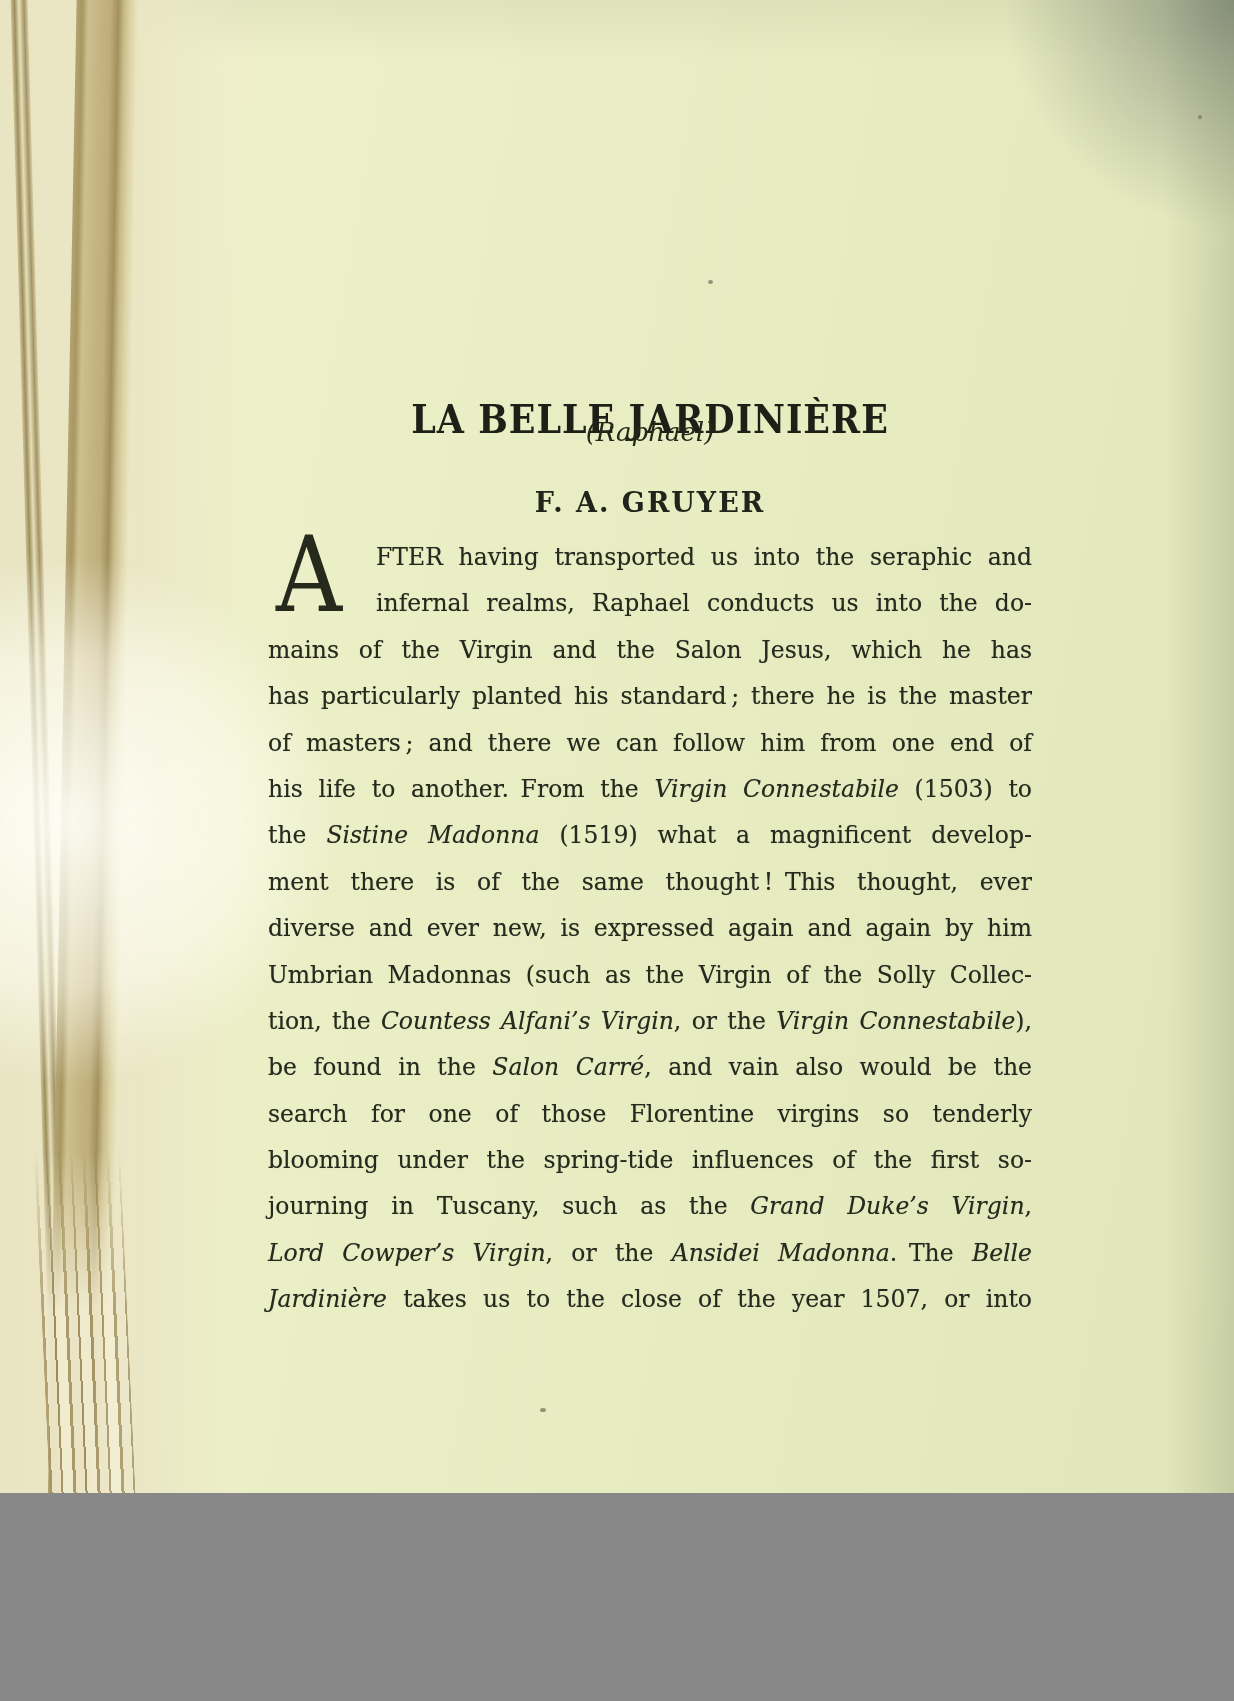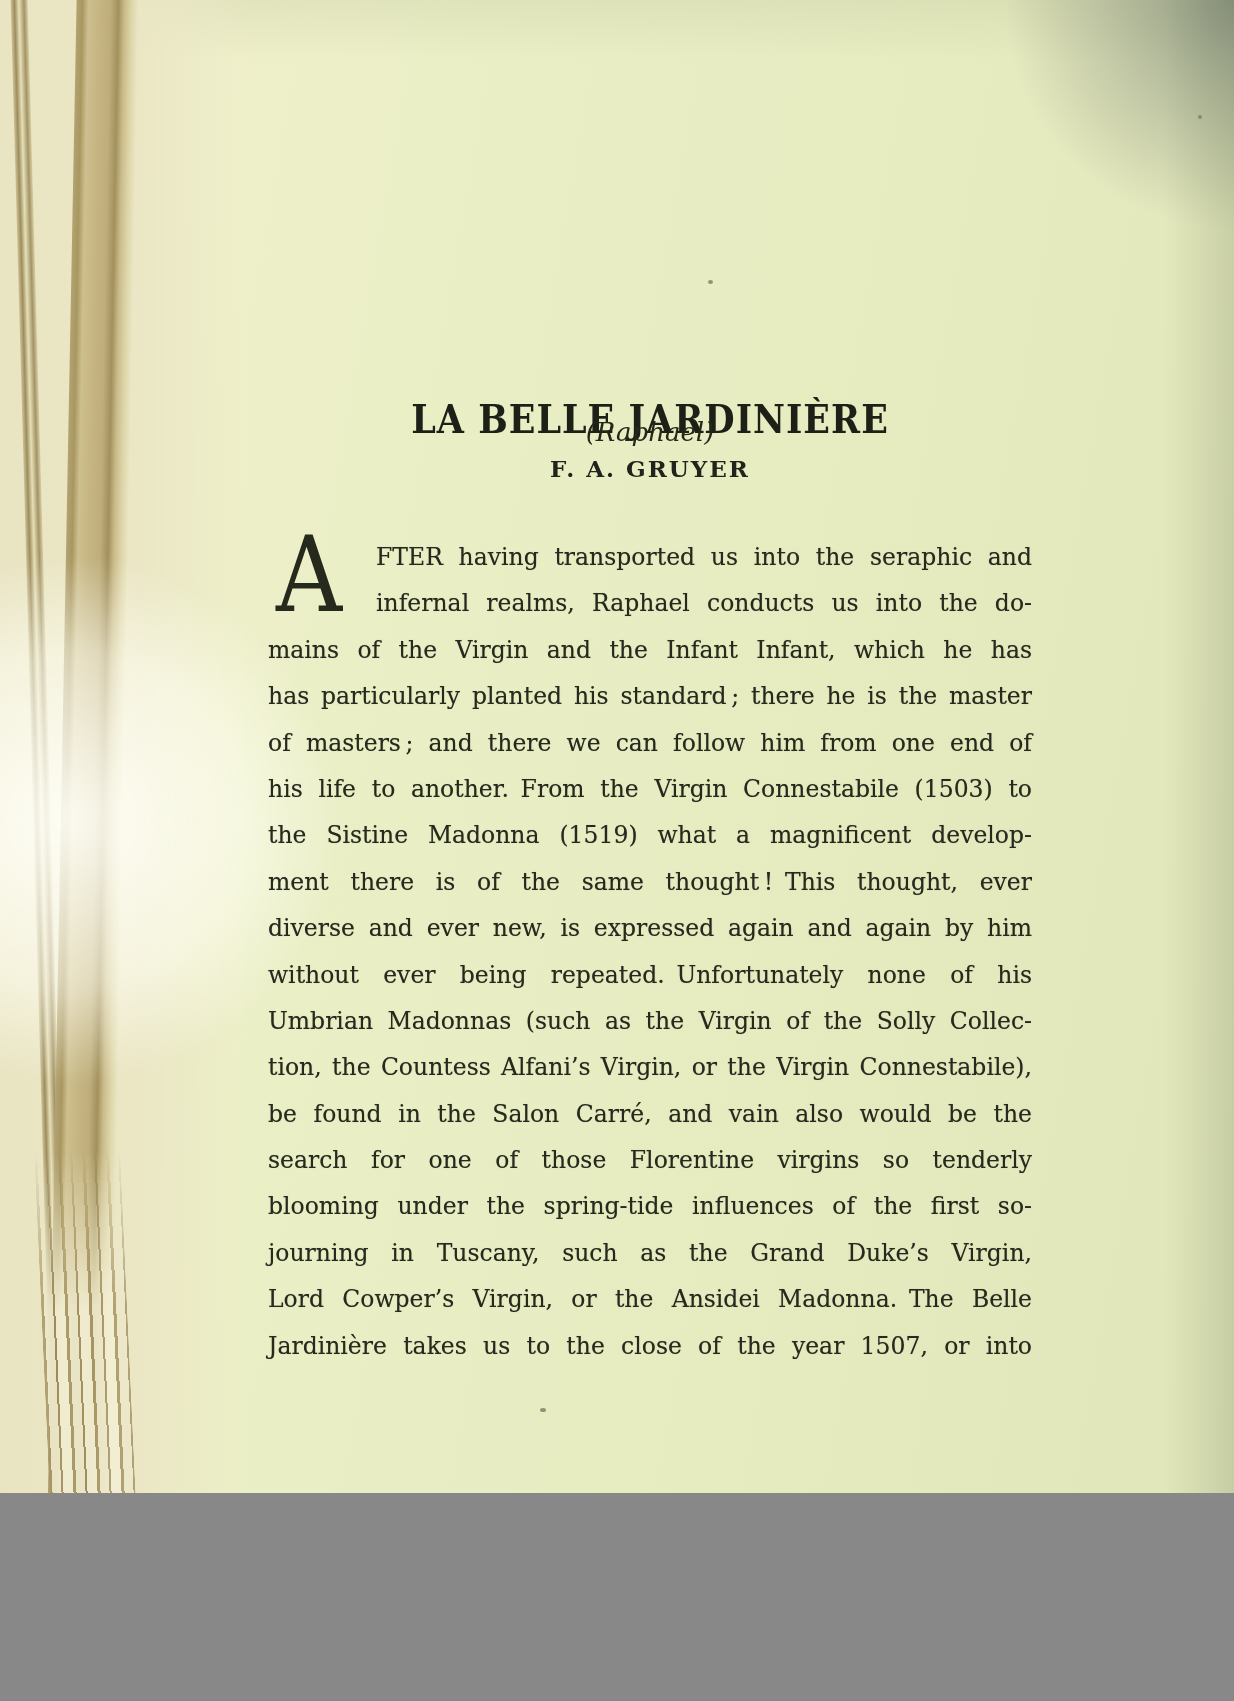--- a/index.html
+++ b/index.html
@@ -65,40 +65,40 @@
     position:absolute;top:374px;left:0;width:100%;
     text-align:center;font-weight:bold;font-size:35px;letter-spacing:1px;
     transform:scaleY(1.1);transform-origin:top center;
     color:#1c2016;white-space:nowrap;
   }
   .subtitle{
     position:absolute;top:417px;left:0;width:100%;
     text-align:center;font-style:italic;font-size:26px;color:#242819;
   }
   .author{
-    position:absolute;top:455px;left:0;width:100%;
-    text-align:center;font-weight:bold;font-size:23px;letter-spacing:2px;color:#20241a;
+    position:absolute;top:487px;left:0;width:100%;
+    text-align:center;font-weight:bold;font-size:27px;letter-spacing:2px;color:#20241a;
   }
   .paragraph{position:absolute;top:534px;left:0;width:764px;}
   .dropcap{
     position:absolute;left:8px;top:4px;
     font-size:104px;line-height:.72;font-weight:500;
     transform:scaleX(.88);transform-origin:left top;
     color:#262a1d;
   }
   .text-line{
     height:46.4px;line-height:46.4px;
     font-size:23.5px;word-spacing:-0.5px;
     text-align:justify;text-align-last:justify;
     color:#262a1e;
     text-shadow:0 0 .7px rgba(46,50,34,.45);
     overflow:visible;white-space:nowrap;
   }
   .text-line.indent{padding-left:108px;}
-  .text-line .it{}
+  .text-line .it{font-style:italic;}
 </style>
 </head>
 <body>
 
 <div class="page">
 
   <div class="stripe stripe-1"></div>
   <div class="stripe stripe-2"></div>
   <div class="bottom-cluster"></div>
 
@@ -114,28 +114,27 @@
   <main class="content">
     <h1 class="title">LA BELLE JARDINIÈRE</h1>
     <div class="subtitle">(Raphael)</div>
     <div class="author">F. A. GRUYER</div>
 
     <div class="paragraph">
       <span class="dropcap">A</span>
       <div>
           <div class="text-line indent"><span>FTER having transported us into the seraphic and</span></div>
           <div class="text-line indent"><span>infernal realms, Raphael conducts us into the do-</span></div>
-          <div class="text-line"><span>mains of the Virgin and the Infant Infant, which he has</span></div>
+          <div class="text-line"><span>mains of the Virgin and the Salon Jesus, which he has</span></div>
           <div class="text-line"><span>has particularly planted his standard ; there he is the master</span></div>
           <div class="text-line"><span>of masters ; and there we can follow him from one end of</span></div>
           <div class="text-line"><span>his life to another. From the </span><span class="it">Virgin Connestabile</span><span> (1503) to</span></div>
           <div class="text-line"><span>the </span><span class="it">Sistine Madonna</span><span> (1519) what a magnificent develop-</span></div>
           <div class="text-line"><span>ment there is of the same thought ! This thought, ever</span></div>
           <div class="text-line"><span>diverse and ever new, is expressed again and again by him</span></div>
-          <div class="text-line"><span>without ever being repeated. Unfortunately none of his</span></div>
           <div class="text-line"><span>Umbrian Madonnas (such as the Virgin of the Solly Collec-</span></div>
           <div class="text-line"><span>tion, the </span><span class="it">Countess Alfani’s Virgin</span><span>, or the </span><span class="it">Virgin Connestabile</span><span>),</span></div>
           <div class="text-line"><span>be found in the </span><span class="it">Salon Carré</span><span>, and vain also would be the</span></div>
           <div class="text-line"><span>search for one of those Florentine virgins so tenderly</span></div>
           <div class="text-line"><span>blooming under the spring-tide influences of the first so-</span></div>
           <div class="text-line"><span>journing in Tuscany, such as the </span><span class="it">Grand Duke’s Virgin</span><span>,</span></div>
           <div class="text-line"><span class="it">Lord Cowper’s Virgin</span><span>, or the </span><span class="it">Ansidei Madonna</span><span>. The </span><span class="it">Belle</span></div>
           <div class="text-line"><span class="it">Jardinière</span><span> takes us to the close of the year 1507, or into</span></div>
         </div>
     </div>

